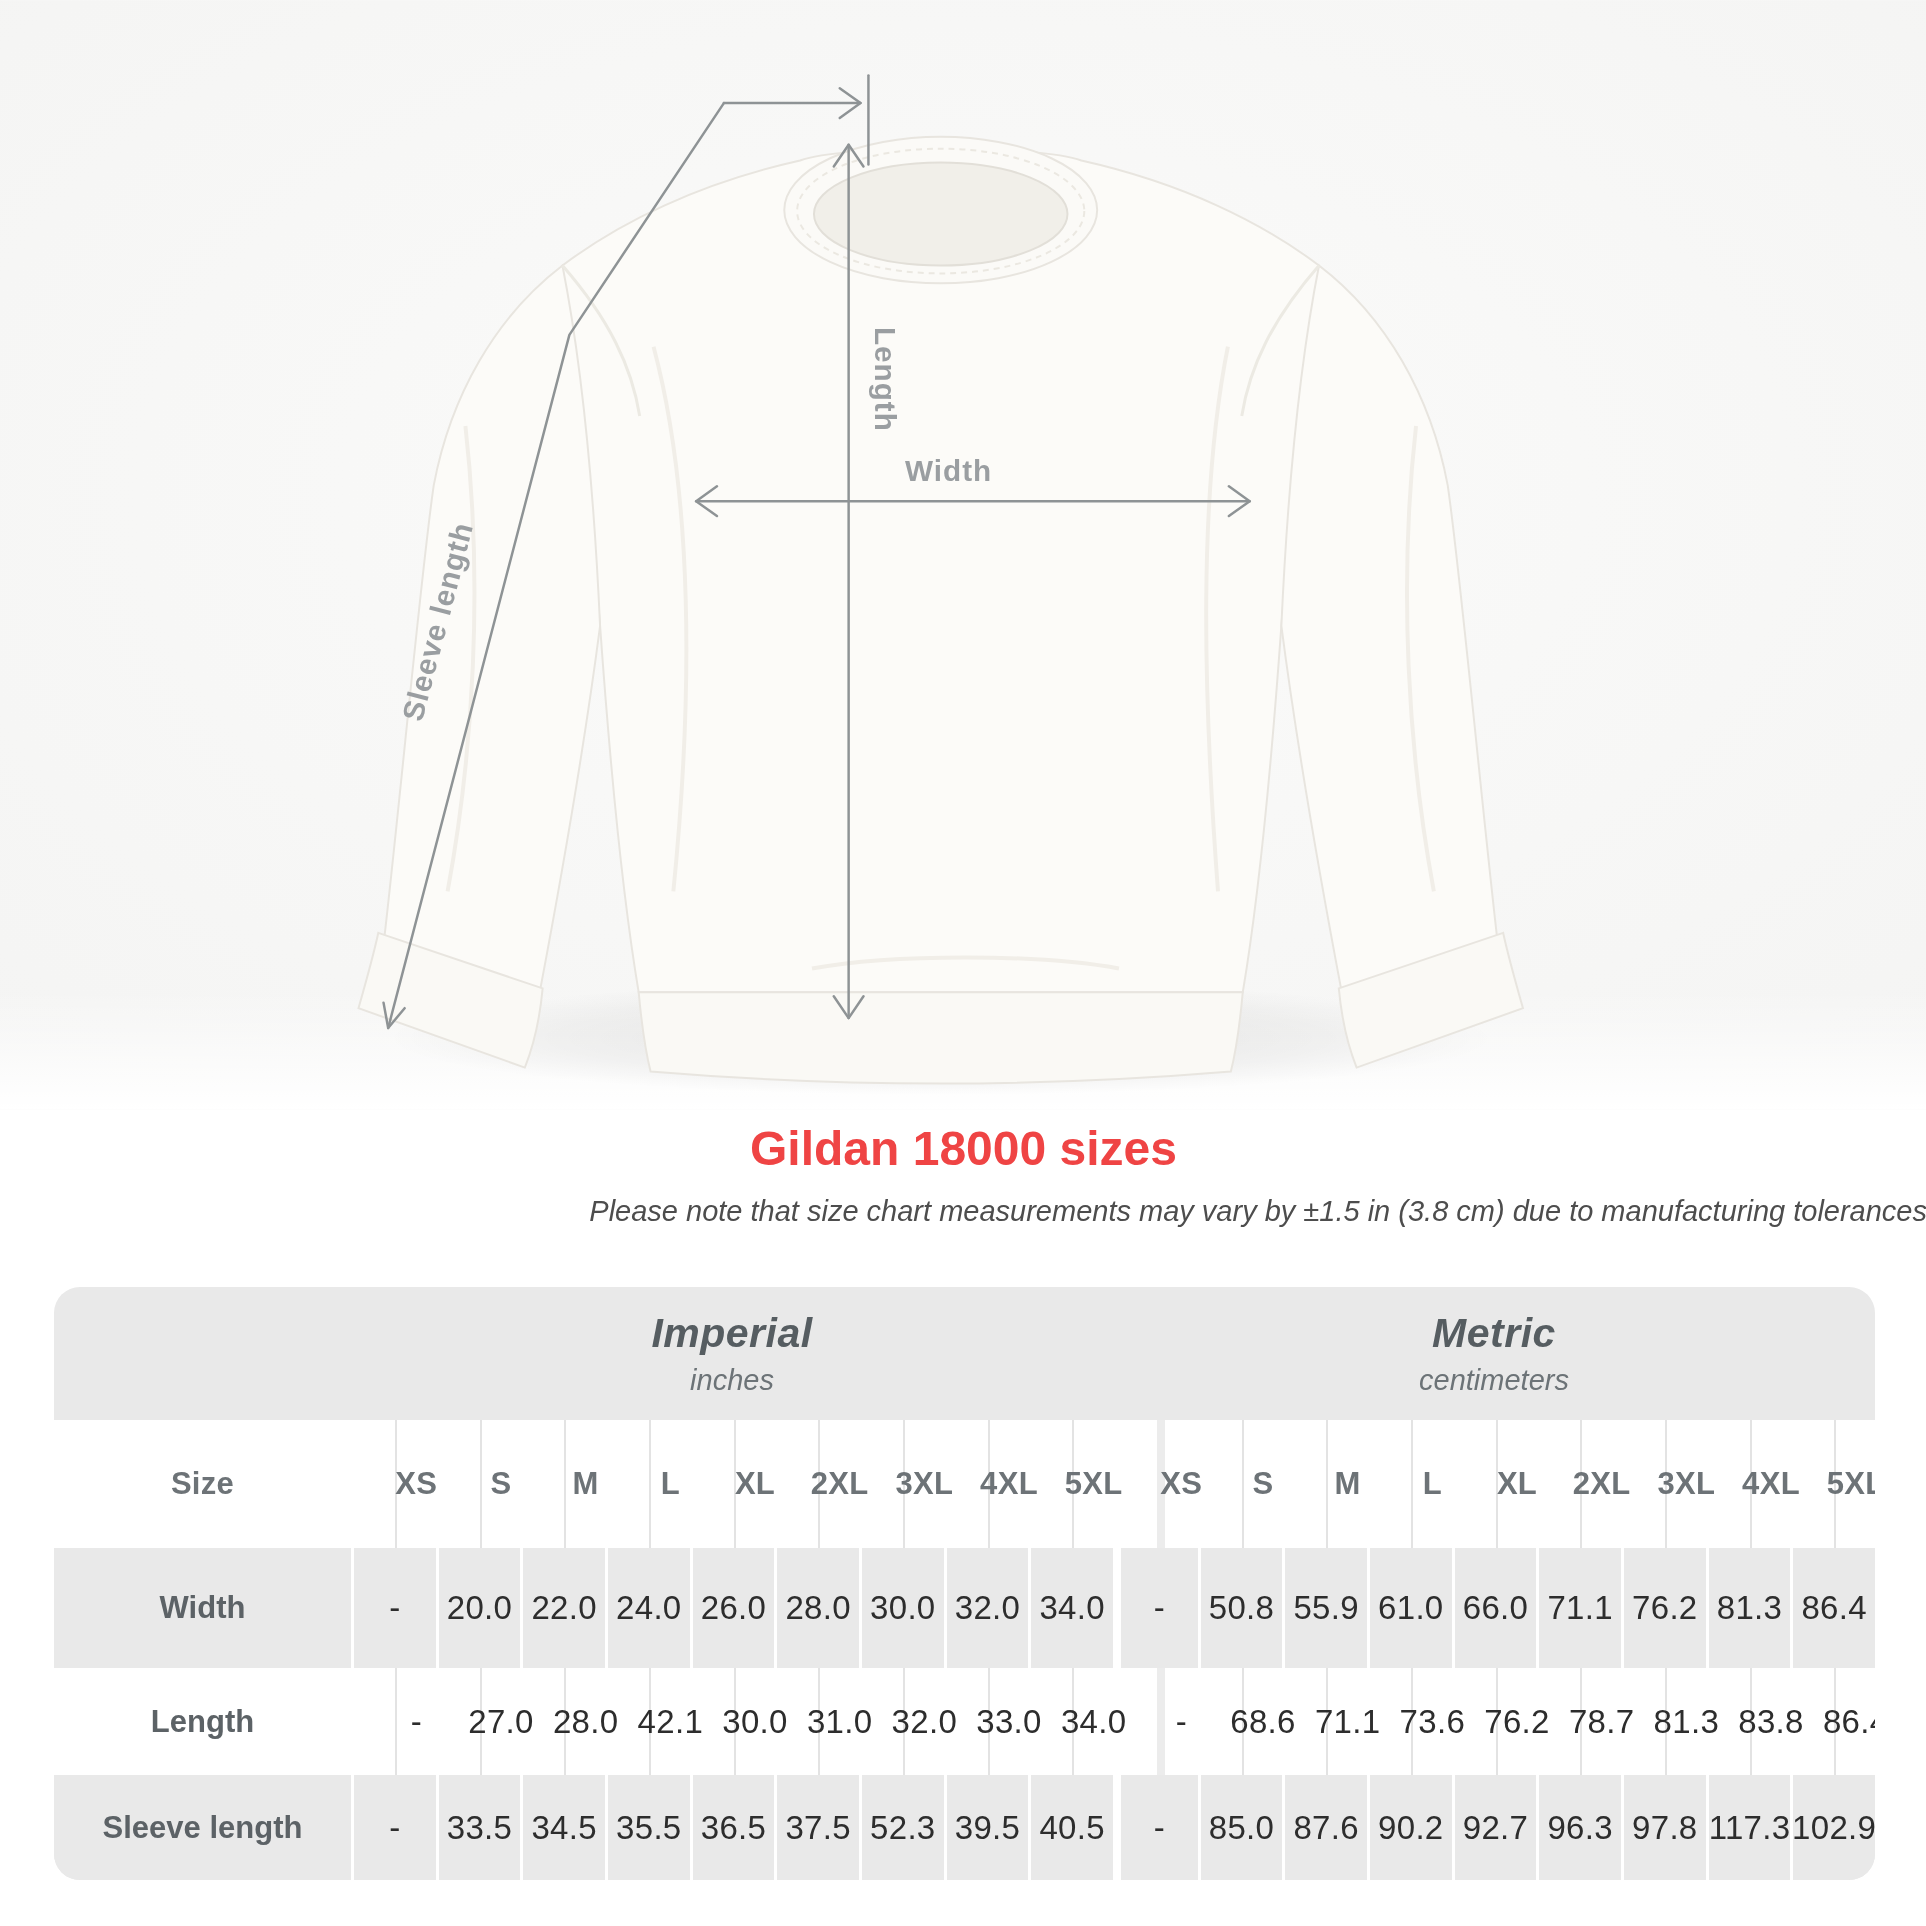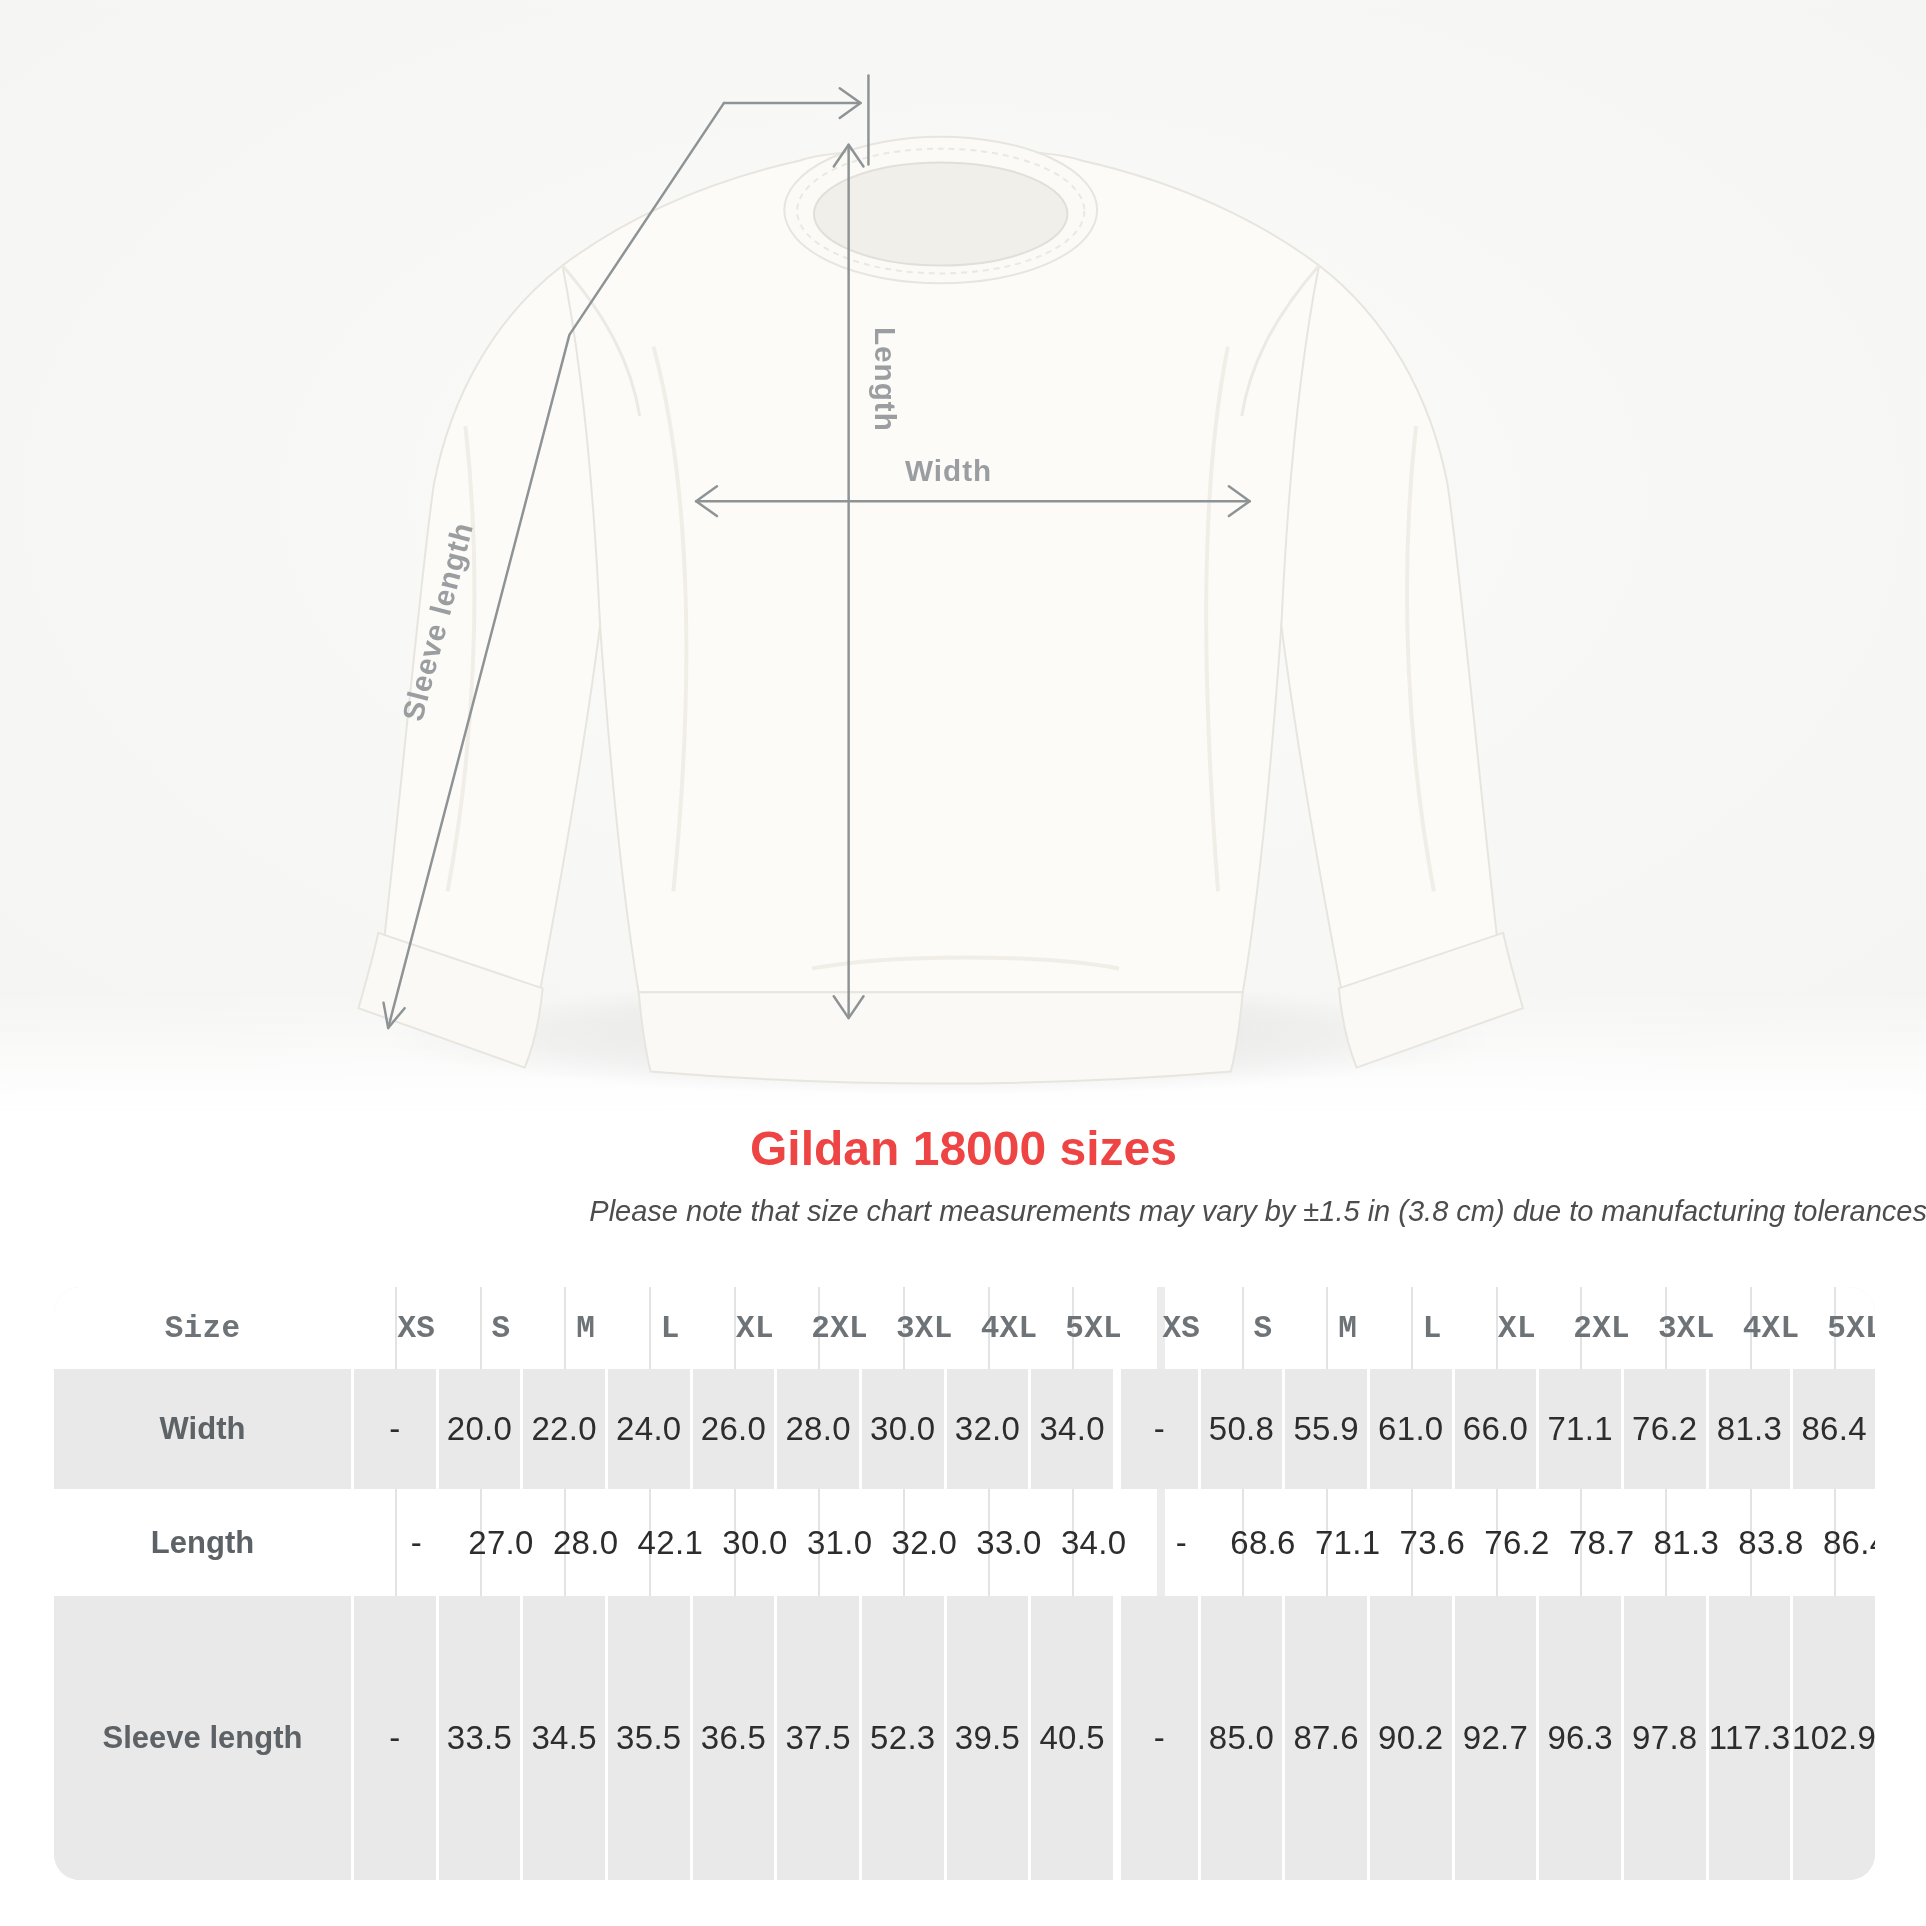--- a/index.html
+++ b/index.html
@@ -21,21 +21,21 @@
        display:flex;flex-direction:column;}
   .grouprow{height:133px;display:grid;grid-template-columns:297px repeat(18,1fr);}
   .gcell{display:flex;flex-direction:column;align-items:center;justify-content:center;gap:7px;}
   .gcell.imperial{grid-column:2/11;}
   .gcell.metric{grid-column:11/20;}
   .glabel{font-style:italic;font-weight:bold;font-size:41px;color:#565d61;letter-spacing:0.5px;}
   .gsub{font-style:italic;font-size:29px;color:#6c7377;}
 
   .trow{display:grid;grid-template-columns:297px repeat(18,1fr);}
   .trow>div{display:flex;align-items:center;justify-content:center;min-width:0;}
-  .h-size{height:82px;font-family:Liberation Mono, monospace;}
+  .h-size{height:128px;}
   .h-w{height:120px;}
   .h-l{height:107px;}
   .h-s{height:123px;flex:1;}
   .r-white{background:#ffffff;}
   .r-gray{background:#e9e9e9;}
   .r-white>div:not(:first-child){border-left:2px solid #e3e3e3;margin-left:44px;}
   .r-gray>div:not(:first-child){border-left:3px solid #ffffff;}
   .r-white>div.sect{border-left-width:8px;border-left-color:#ececec;}
   .r-gray>div.sect{border-left-width:8px;}
   .sizecell{font-weight:bold;font-size:31px;color:#6d7377;letter-spacing:0.3px;}
@@ -151,20 +151,30 @@
 
   <text class="measure-label" transform="translate(884 330) rotate(90)">Length</text>
   <text class="measure-label" x="958" y="486" text-anchor="middle">Width</text>
   <text class="measure-label" transform="translate(452 630) rotate(-75.4)" text-anchor="middle">Sleeve length</text>
 </svg>
 
 <div class="title">Gildan 18000 sizes</div>
 <div class="note">Please note that size chart measurements may vary by ±1.5 in (3.8 cm) due to manufacturing tolerances</div>
 
 <div class="tbl">
+  <div class="grouprow">
+    <div class="gcell imperial">
+      <div class="glabel">Imperial</div>
+      <div class="gsub">inches</div>
+    </div>
+    <div class="gcell metric">
+      <div class="glabel">Metric</div>
+      <div class="gsub">centimeters</div>
+    </div>
+  </div>
   <div class="trow r-white h-size" id="size-header-row">
       <div class="sizecell">Size</div>
       <div class="sizecell">XS</div>
       <div class="sizecell">S</div>
       <div class="sizecell">M</div>
       <div class="sizecell">L</div>
       <div class="sizecell">XL</div>
       <div class="sizecell">2XL</div>
       <div class="sizecell">3XL</div>
       <div class="sizecell">4XL</div>

